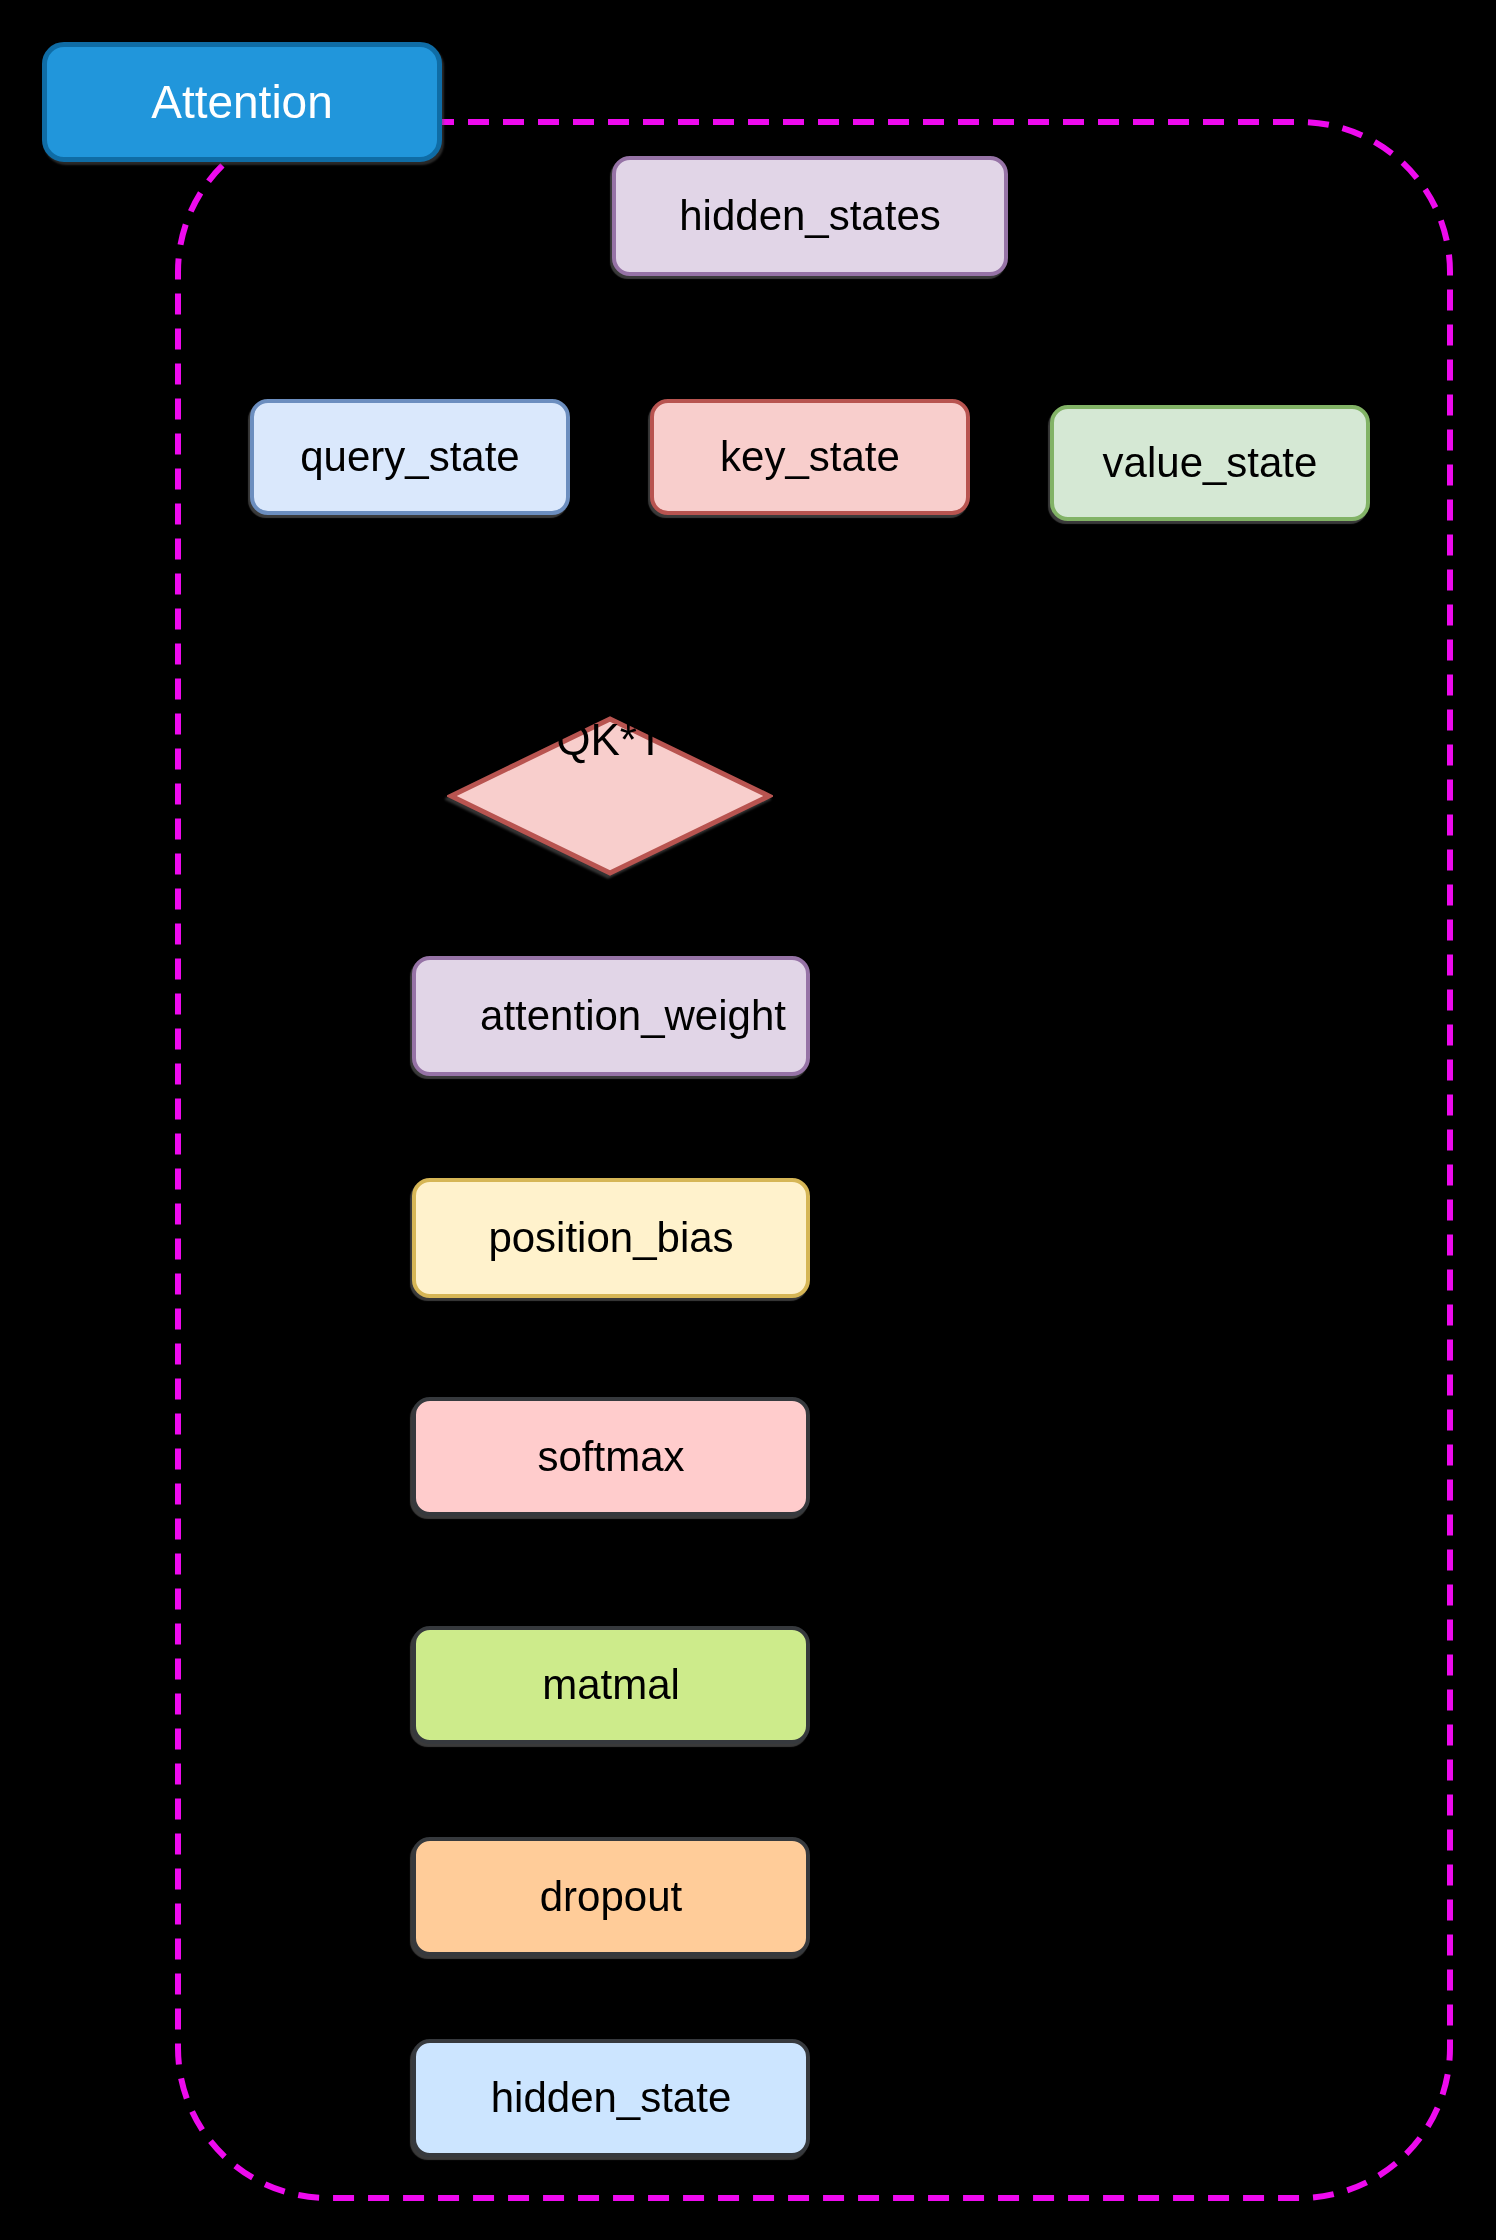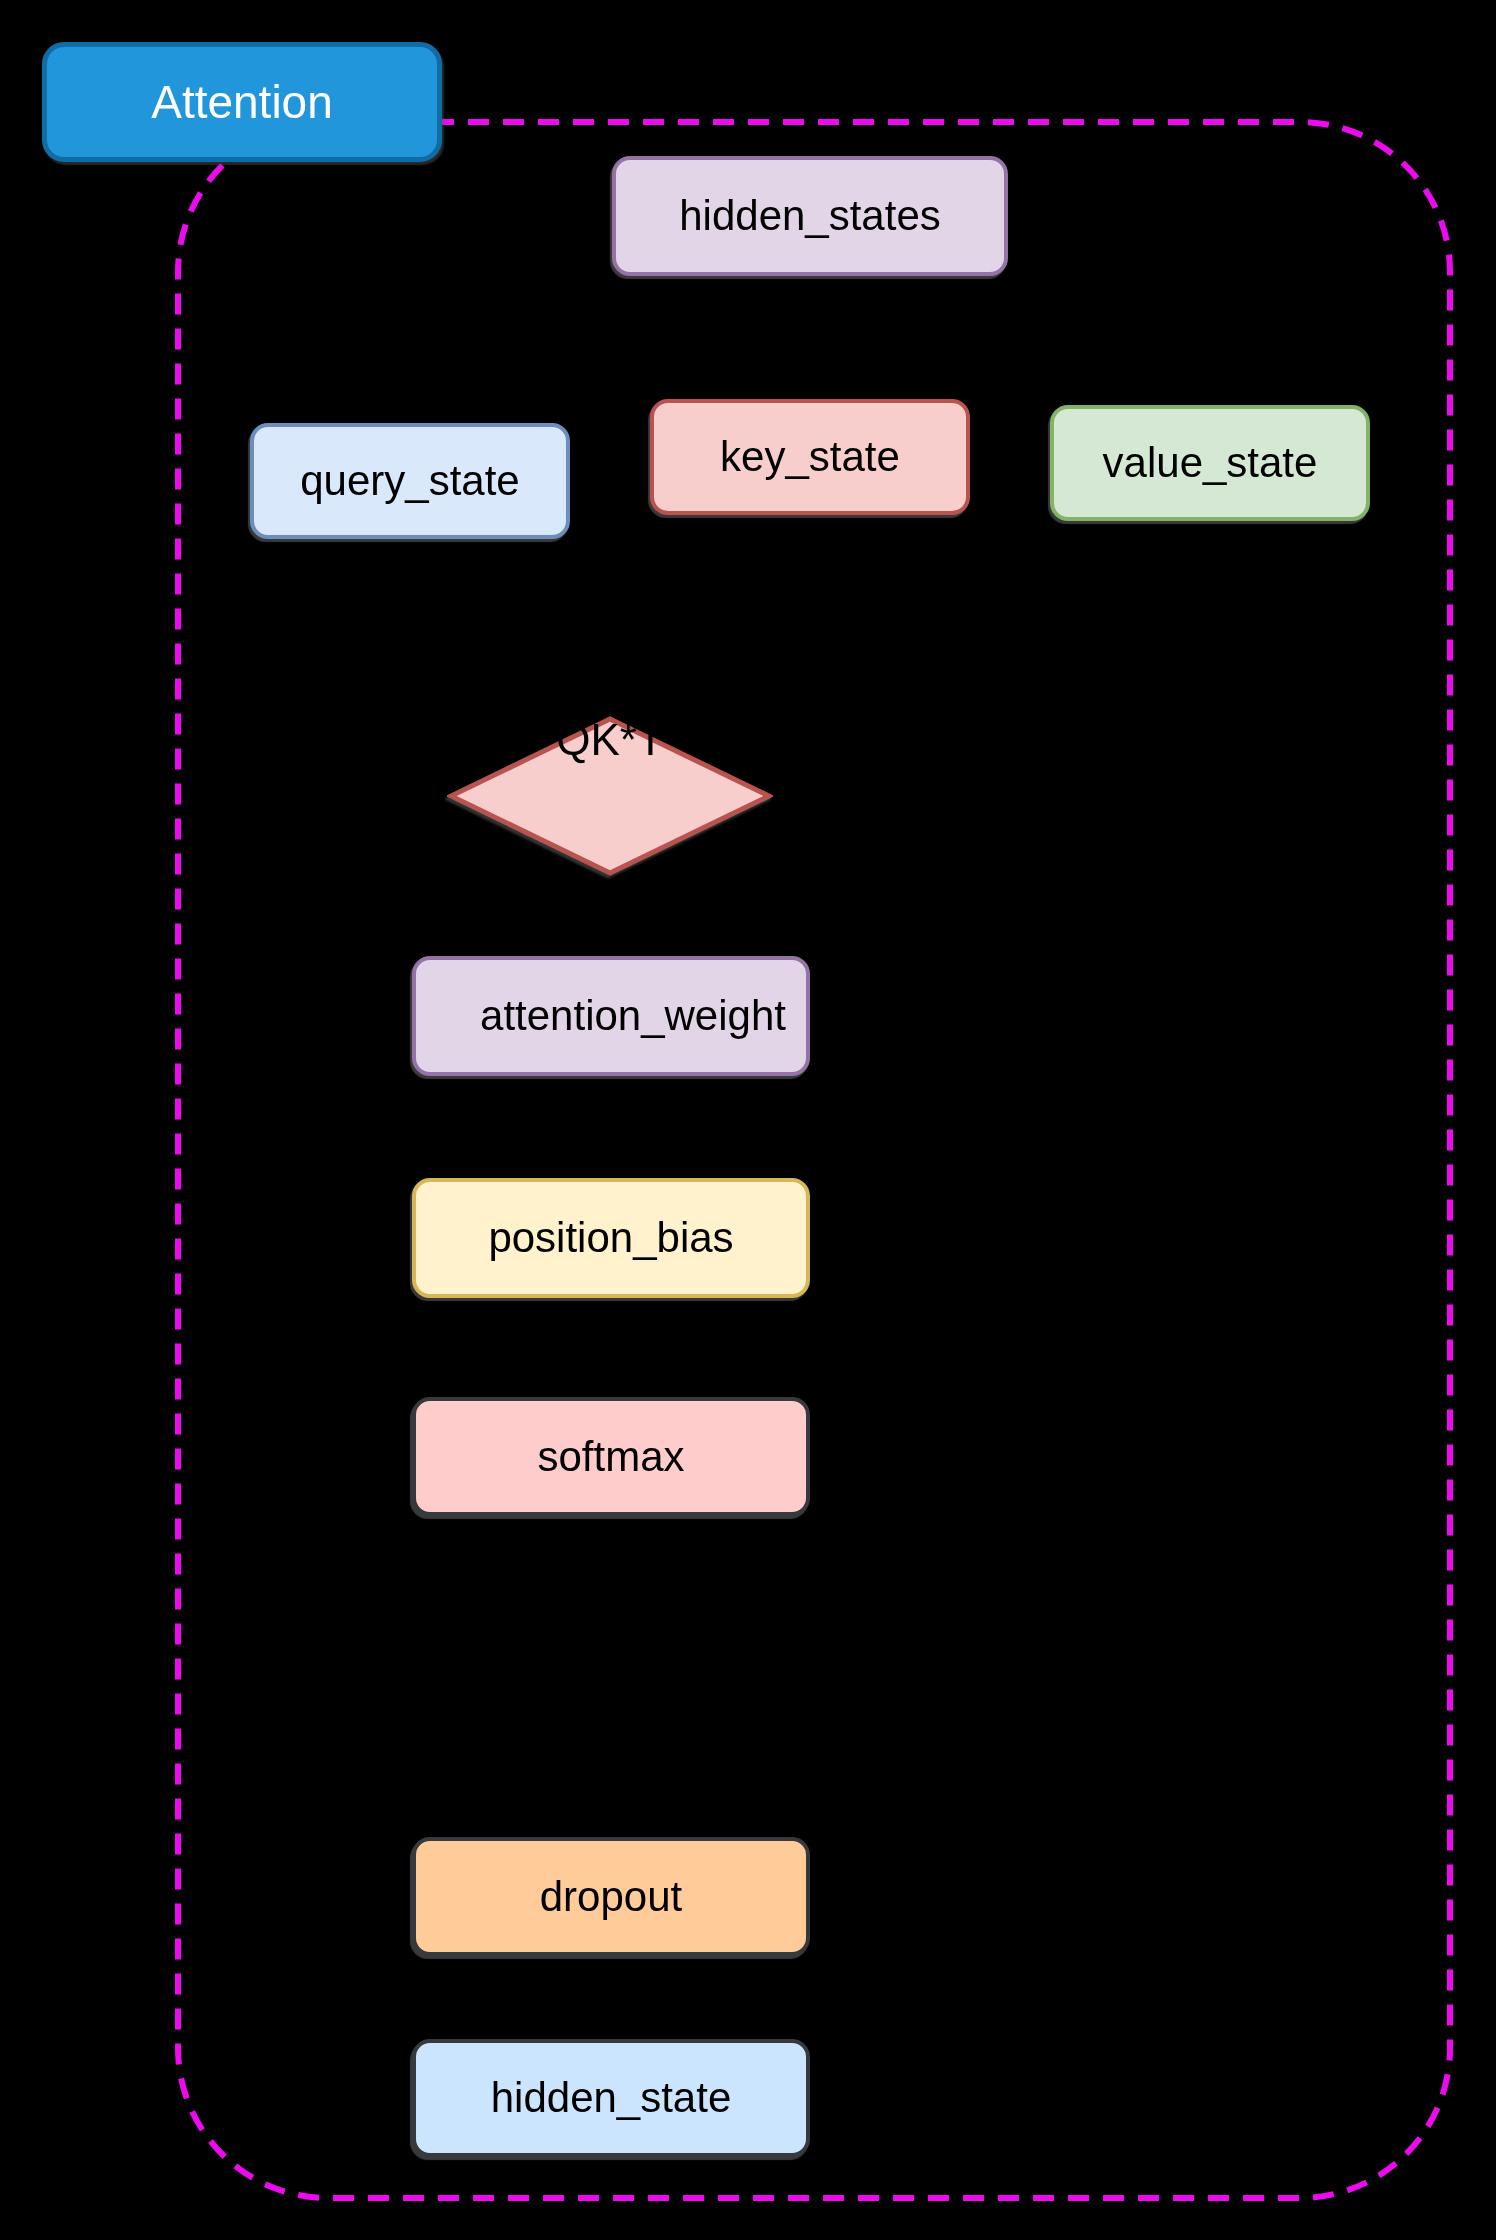--- a/index.html
+++ b/index.html
@@ -58,21 +58,21 @@
   .red        { background: var(--red-fill, #F8CECC);       border-color: var(--red-border, #B85450); }
   .green      { background: var(--green-fill, #D5E8D4);     border-color: var(--green-border, #82B366); }
   .yellow     { background: var(--yellow-fill, #FFF2CC);    border-color: var(--yellow-border, #D6B656); }
   .pink-dark      { background: var(--pink-fill, #FFCCCC);      border-color: var(--dark-border, #36393D); }
   .lime-dark      { background: var(--lime-fill, #CDEB8B);      border-color: var(--dark-border, #36393D); }
   .orange-dark    { background: var(--orange-fill, #FFCC99);    border-color: var(--dark-border, #36393D); }
   .lightblue-dark { background: var(--lightblue-fill, #CCE5FF); border-color: var(--dark-border, #36393D); }
 
   #n-attention        { left: 42px;   top: 42px;   width: 400px; height: 120px; }
   #n-hidden-states    { left: 612px;  top: 156px;  width: 396px; height: 120px; }
-  #n-query-state      { left: 250px;  top: 423px;  width: 320px; height: 116px; }
+  #n-query-state      { left: 250px;  top: 399px;  width: 320px; height: 116px; }
   #n-key-state        { left: 650px;  top: 399px;  width: 320px; height: 116px; }
   #n-value-state      { left: 1050px; top: 405px;  width: 320px; height: 116px; }
   #n-qkt              { left: 447px;  top: 715px;  width: 326px; height: 162px; }
   #n-attention-weight { left: 412px;  top: 956px;  width: 398px; height: 120px; padding-left: 44px; }
   #n-position-bias    { left: 412px;  top: 1178px; width: 398px; height: 120px; }
   #n-softmax          { left: 412px;  top: 1397px; width: 398px; height: 119px; }
   #n-matmal           { left: 412px;  top: 1626px; width: 398px; height: 118px; }
   #n-dropout          { left: 412px;  top: 1837px; width: 398px; height: 119px; }
   #n-hidden-state     { left: 412px;  top: 2039px; width: 398px; height: 118px; }
 
@@ -128,18 +128,19 @@
     </svg>
     <span class="diamond-label">QK*T</span>
   </div>
 
   <div class="node lavender" id="n-attention-weight">attention_weight</div>
 
   <div class="node yellow" id="n-position-bias">position_bias</div>
 
   <div class="node pink-dark" id="n-softmax">softmax</div>
 
+  <div class="node lime-dark" id="n-matmal">matmal</div>
 
   <div class="node orange-dark" id="n-dropout">dropout</div>
 
   <div class="node lightblue-dark" id="n-hidden-state">hidden_state</div>
 
 </div>
 
 </body></html>

